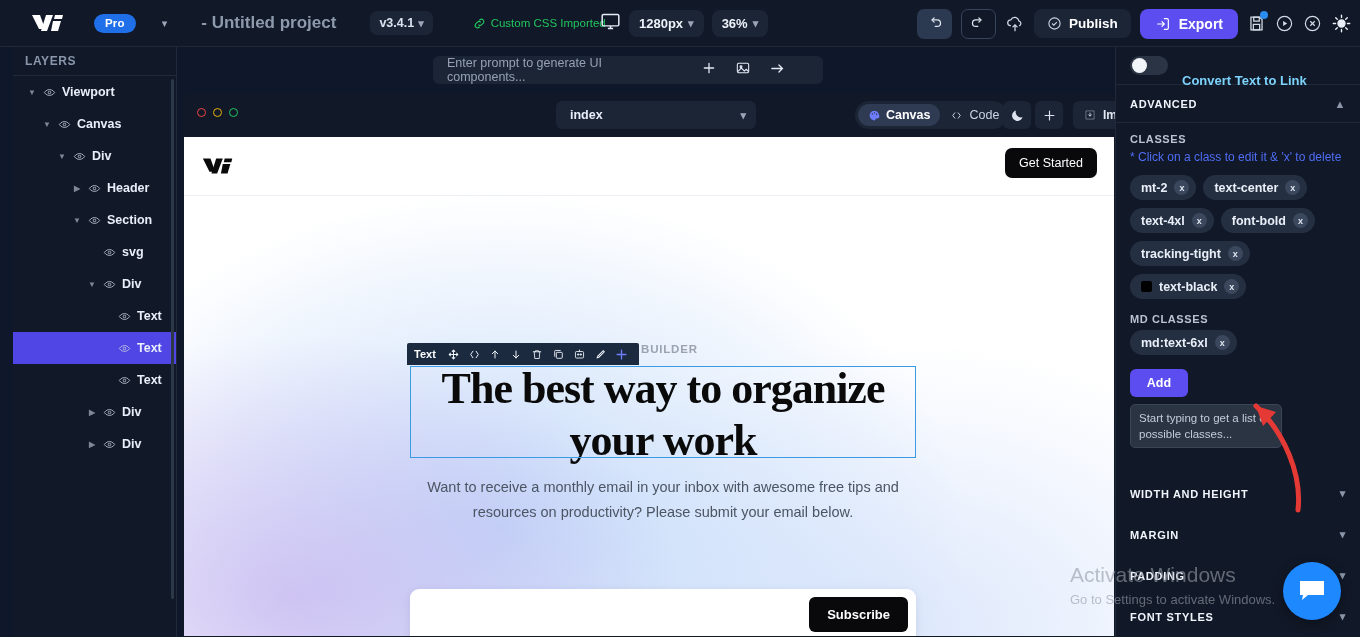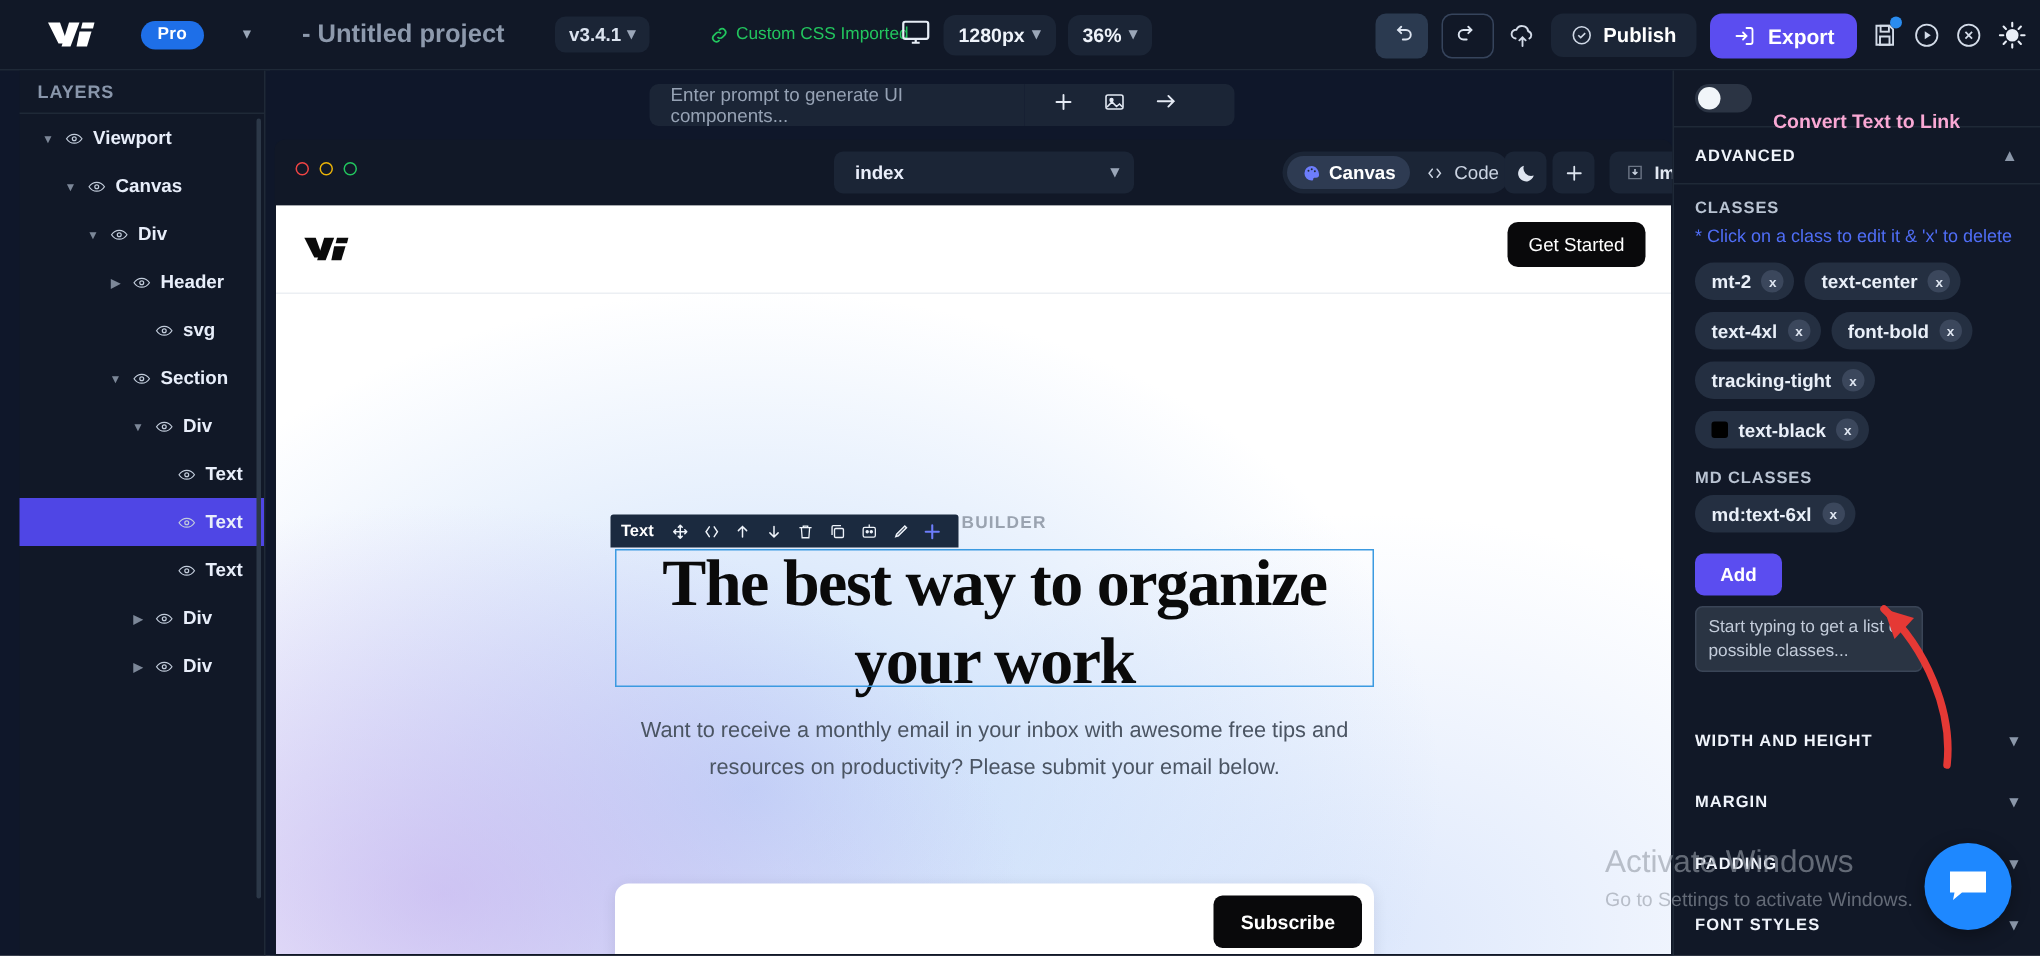--- a/index.html
+++ b/index.html
@@ -181,21 +181,21 @@
     background:#111827; border-left:1px solid #1f2937;
   }
   .rp-toggle-row {
     height:38px; display:flex; align-items:center; gap:14px; padding-left:14px;
     border-bottom:1px solid #1f2937;
   }
   .toggle {
     width:38px; height:19px; border-radius:10px; background:#2b3444; position:relative;
   }
   .toggle .knob { position:absolute; left:2px; top:2px; width:15px; height:15px; border-radius:50%; background:#f1f5f9; }
-  .rp-toggle-label { color:#f9a8d4; font-size:13px; font-weight:bold;margin-top:30px; }
+  .rp-toggle-label { color:#7dd3fc; font-size:13px; font-weight:bold;margin-top:30px; }
   .rp-section-head {
     height:38px; display:flex; align-items:center; justify-content:space-between;
     padding:0 14px; color:#f0f4fb; font-size:11px; font-weight:bold; letter-spacing:.7px;
     border-bottom:1px solid #1f2937;
   }
   .caret { color:#8b97a9; font-size:11px; }
   .rp-body { padding:10px 14px 0; }
   .rp-label { color:#b9c3d2; font-size:11px; font-weight:bold; letter-spacing:.6px; margin-bottom:5px; }
   .rp-hint { color:#4f6df5; font-size:12px; margin-bottom:11px; }
   .chips { display:flex; flex-wrap:wrap; gap:8px 7px; margin-bottom:14px; }
@@ -386,39 +386,39 @@
         <div class="layer-row" style="padding-left: 59px;">
           <span class="tri closed"></span>
           <span class="eye">
             <svg width="13" height="13" viewBox="0 0 24 24" fill="none" stroke="#c2ccdb" stroke-width="1.5">
               <path d="M2.5 12S6 6.5 12 6.5 21.5 12 21.5 12 18 17.5 12 17.5 2.5 12 2.5 12z"></path>
               <circle cx="12" cy="12" r="2.4"></circle>
             </svg>
           </span>
           <span>Header</span>
         </div>
+        <div class="layer-row" style="padding-left: 59px;">
+          <span class="tri open"></span>
+          <span class="eye">
+            <svg width="13" height="13" viewBox="0 0 24 24" fill="none" stroke="#c2ccdb" stroke-width="1.5">
+              <path d="M2.5 12S6 6.5 12 6.5 21.5 12 21.5 12 18 17.5 12 17.5 2.5 12 2.5 12z"></path>
+              <circle cx="12" cy="12" r="2.4"></circle>
+            </svg>
+          </span>
+          <span>Section</span>
+        </div>
         <div class="layer-row" style="padding-left: 74px;">
           <span class="tri "></span>
           <span class="eye">
             <svg width="13" height="13" viewBox="0 0 24 24" fill="none" stroke="#c2ccdb" stroke-width="1.5">
               <path d="M2.5 12S6 6.5 12 6.5 21.5 12 21.5 12 18 17.5 12 17.5 2.5 12 2.5 12z"></path>
               <circle cx="12" cy="12" r="2.4"></circle>
             </svg>
           </span>
           <span>svg</span>
-        </div>
-        <div class="layer-row" style="padding-left: 59px;">
-          <span class="tri open"></span>
-          <span class="eye">
-            <svg width="13" height="13" viewBox="0 0 24 24" fill="none" stroke="#c2ccdb" stroke-width="1.5">
-              <path d="M2.5 12S6 6.5 12 6.5 21.5 12 21.5 12 18 17.5 12 17.5 2.5 12 2.5 12z"></path>
-              <circle cx="12" cy="12" r="2.4"></circle>
-            </svg>
-          </span>
-          <span>Section</span>
         </div>
         <div class="layer-row" style="padding-left: 74px;">
           <span class="tri open"></span>
           <span class="eye">
             <svg width="13" height="13" viewBox="0 0 24 24" fill="none" stroke="#c2ccdb" stroke-width="1.5">
               <path d="M2.5 12S6 6.5 12 6.5 21.5 12 21.5 12 18 17.5 12 17.5 2.5 12 2.5 12z"></path>
               <circle cx="12" cy="12" r="2.4"></circle>
             </svg>
           </span>
           <span>Div</span>

